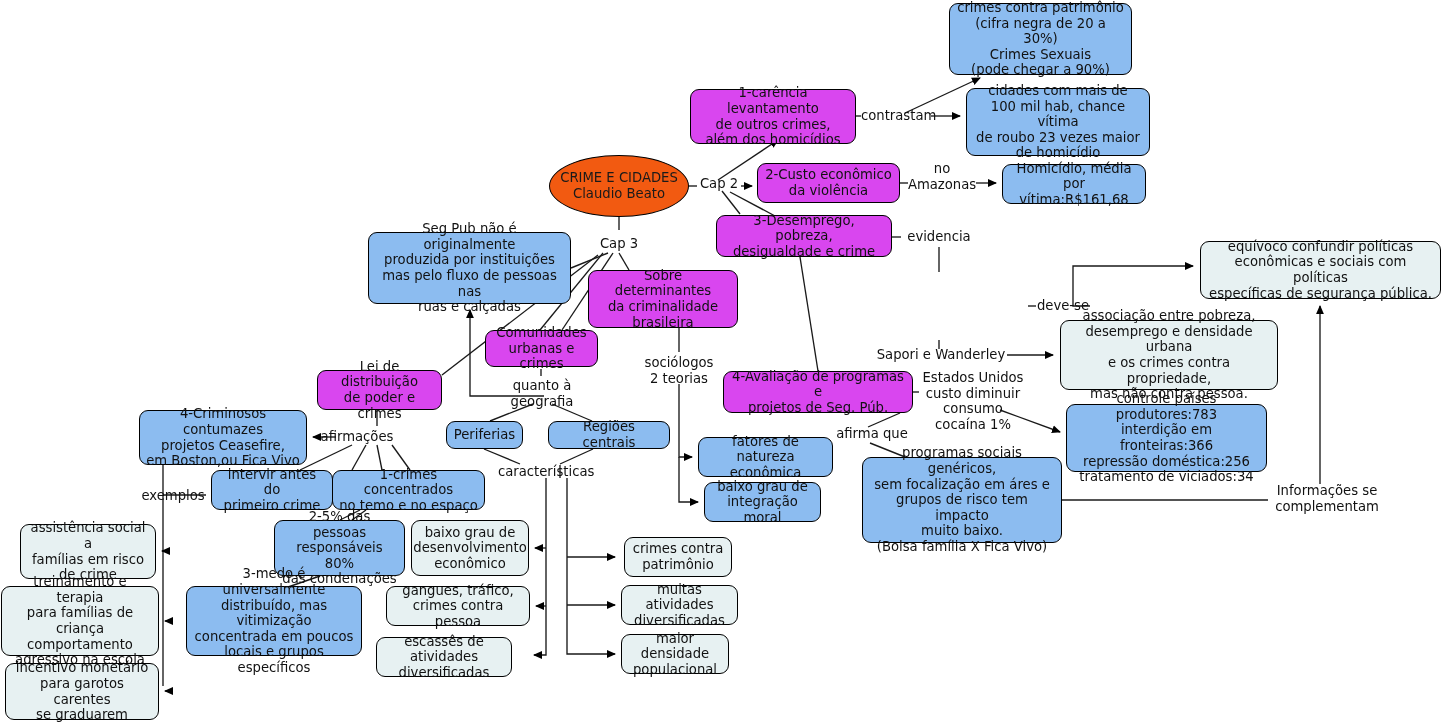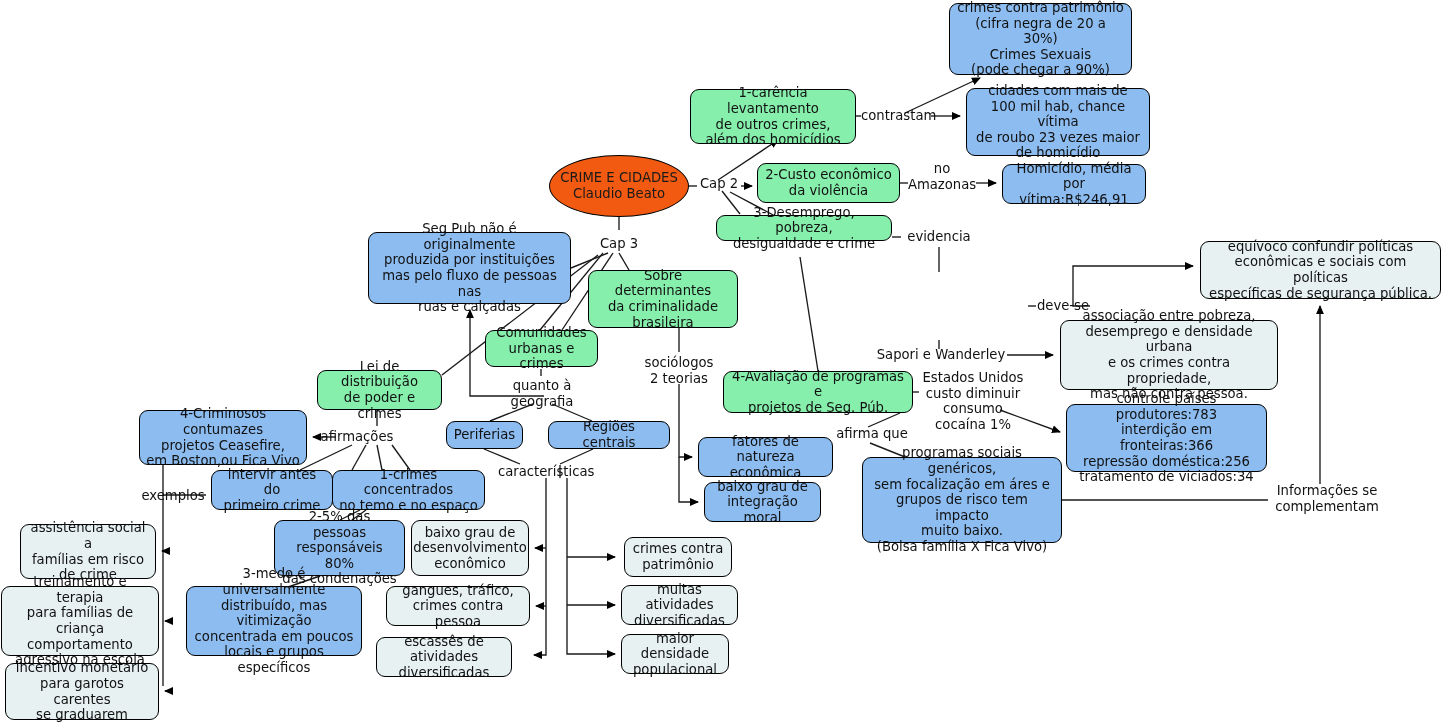--- a/index.html
+++ b/index.html
@@ -30,21 +30,21 @@
     justify-content: center;
     text-align: center;
     border: 1px solid #000000;
     border-radius: 9px;
     font-size: 13.2px;
     line-height: 15.6px;
     color: #111111;
     padding: 3px 6px;
     white-space: pre-line;
   }
-  .green { background: #86efac; text-align: center; }
+  .green { background: #d946ef; text-align: center; }
   .blue  { background: #8cbcf0; }
   .pale  { background: #e7f1f2; }
   .root {
     position: absolute;
     box-sizing: border-box;
     display: flex;
     align-items: center;
     justify-content: center;
     text-align: center;
     background: #f25a11;
@@ -168,22 +168,22 @@
   <div class="node blue" style="left:966px; top:88px; width:184px; height:68px;">cidades com mais de
 100 mil hab, chance vítima
 de roubo 23 vezes maior
 de homicídio</div>
   <div class="node green" style="left:690px; top:89px; width:166px; height:55px;">1-carência levantamento
 de outros crimes,
 além dos homicídios</div>
   <div class="node green" style="left:757px; top:163px; width:143px; height:40px;">2-Custo econômico
 da violência</div>
   <div class="node blue" style="left:1002px; top:164px; width:144px; height:40px;">Homicídio, média
-por vítima:R$246,91</div>
-  <div class="node green" style="left:716px; top:215px; width:176px; height:26px;">3-Desemprego, pobreza,
+por vítima:R$161,68</div>
+  <div class="node green" style="left:716px; top:215px; width:176px; height:42px;">3-Desemprego, pobreza,
 desigualdade e crime</div>
   <div class="node blue" style="left:368px; top:232px; width:203px; height:72px;">Seg Pub não é originalmente
 produzida por instituições
 mas pelo fluxo de pessoas nas
 ruas e calçadas</div>
   <div class="node pale" style="left:1200px; top:241px; width:241px; height:58px;">equívoco confundir políticas
 econômicas e sociais com políticas
 específicas de segurança pública.</div>
   <div class="node green" style="left:588px; top:270px; width:150px; height:58px;">Sobre determinantes
 da criminalidade

